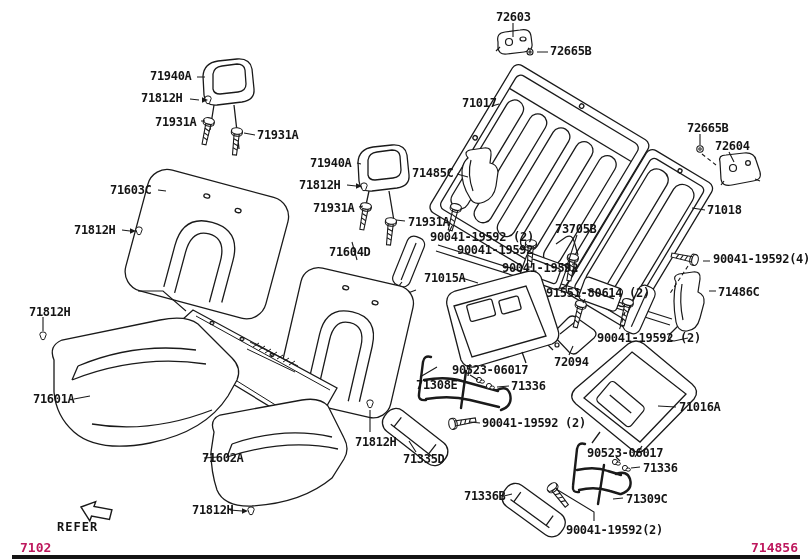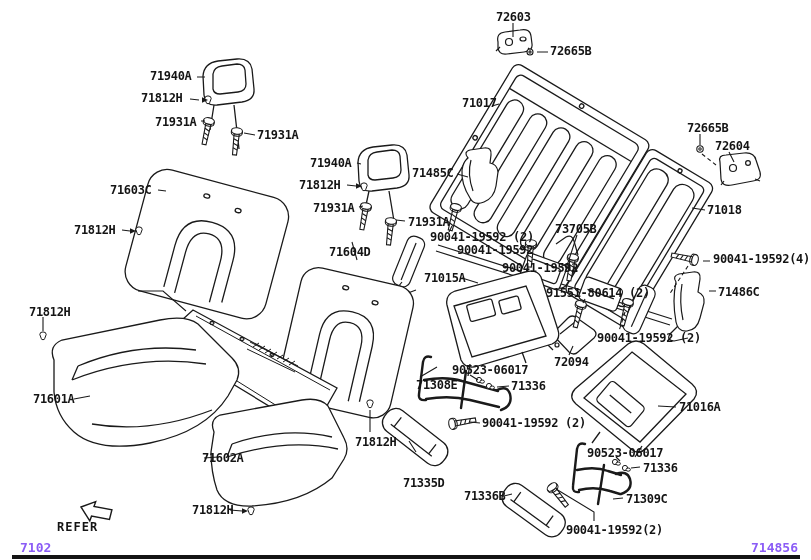--- a/index.html
+++ b/index.html
@@ -4,21 +4,21 @@
 <style>
   html,body{margin:0;padding:0;background:#ffffff;}
   .sheet{position:relative;width:811px;height:560px;background:#fff;overflow:hidden;
          font-family:"DejaVu Sans Mono",monospace;}
   svg{position:absolute;left:0;top:0;}
   .labels{position:absolute;left:0;top:0;width:811px;height:560px;pointer-events:none;}
   .plabel{position:absolute;font:bold 12px "DejaVu Sans Mono",monospace;
           letter-spacing:-0.3px;color:#141414;white-space:pre;line-height:11px;}
   .note{position:absolute;font:bold 11.5px "DejaVu Sans Mono",monospace;
         letter-spacing:-0.3px;color:#141414;white-space:pre;line-height:10.4px;}
-  .corner{position:absolute;font:bold 13px "DejaVu Sans Mono",monospace;color:#8b5cf6;}
+  .corner{position:absolute;font:bold 13px "DejaVu Sans Mono",monospace;color:#be185d;}
   .front{position:absolute;font:bold 12px "DejaVu Sans Mono",monospace;
          letter-spacing:1px;color:#141414;}
   .bottom-rule{position:absolute;left:12px;top:555px;width:788px;height:4px;background:#141414;}
 </style>
 </head>
 <body>
 
 <div class="sheet">
 
 <svg width="811" height="560" viewBox="0 0 811 560">
@@ -301,21 +301,21 @@
         <div class="plabel" style="left: 554px; top: 357px;">72094</div>
         <div class="plabel" style="left: 452px; top: 365px;">90523-06017</div>
         <div class="plabel" style="left: 511px; top: 381px;">71336</div>
         <div class="plabel" style="left: 406px; top: 380px; padding-left: 10px;">71308E</div>
         <div class="plabel" style="left: 482px; top: 418px;">90041-19592 (2)</div>
         <div class="plabel" style="left: 679px; top: 402px;">71016A</div>
         <div class="plabel" style="left: 29px; top: 307px;">71812H</div>
         <div class="plabel" style="left: 33px; top: 394px;">71601A</div>
         <div class="plabel" style="left: 158px; top: 453px; margin-left: 44px;">71602A</div>
         <div class="plabel" style="left: 355px; top: 437px;">71812H</div>
-        <div class="plabel" style="left: 403px; top: 454px; margin-top: 24px;">71335D</div>
+        <div class="plabel" style="left: 403px; top: 454px;">71335D</div>
         <div class="plabel" style="left: 464px; top: 491px;">71336B</div>
         <div class="plabel" style="left: 587px; top: 448px;">90523-06017</div>
         <div class="plabel" style="left: 643px; top: 463px;">71336</div>
         <div class="plabel" style="left: 626px; top: 494px; text-align: center;">71309C</div>
         <div class="plabel" style="left: 566px; top: 525px;">90041-19592(2)</div>
         <div class="plabel" style="left: 192px; top: 505px;">71812H</div>
       </div>
   <span class="front" style="left:57px;top:520px">REFER</span>
   <span class="corner" style="left:20px;top:540px">7102</span>
   <span class="corner" style="right:13px;top:540px;position:absolute">714856</span>

